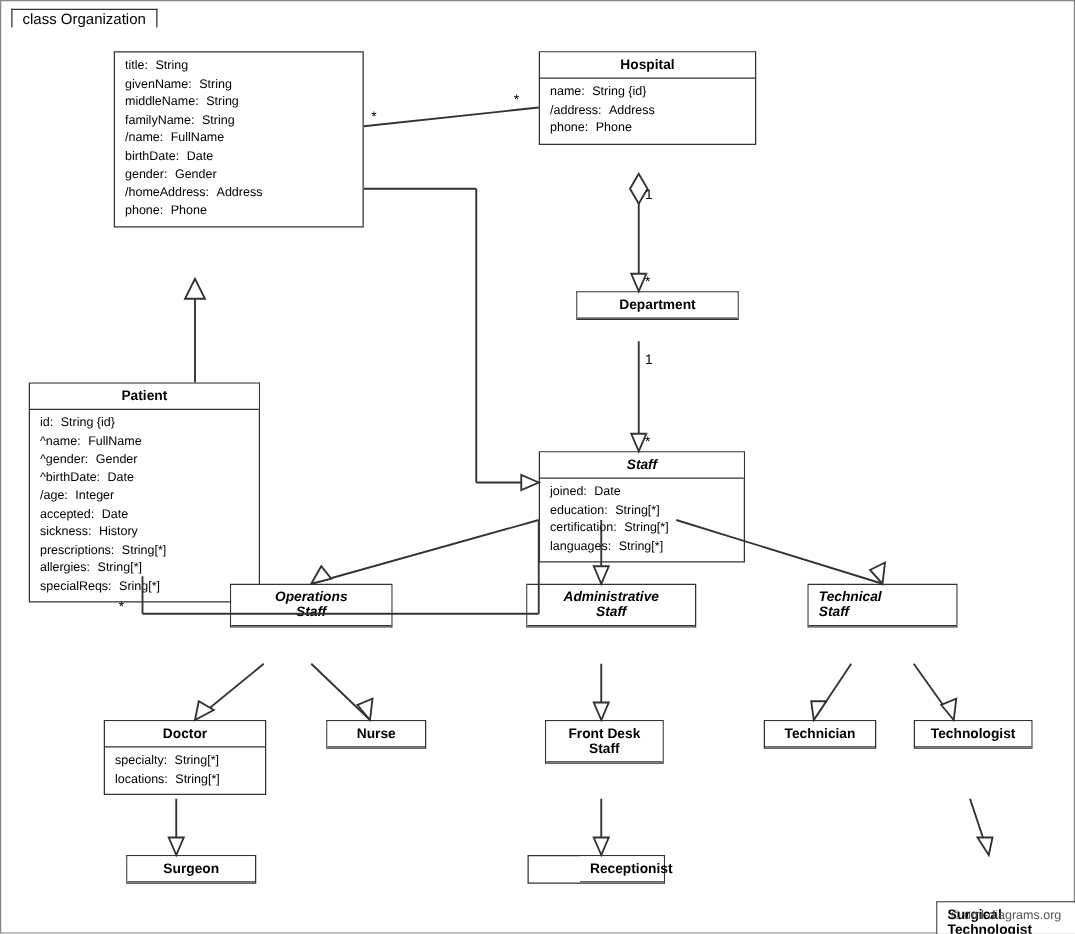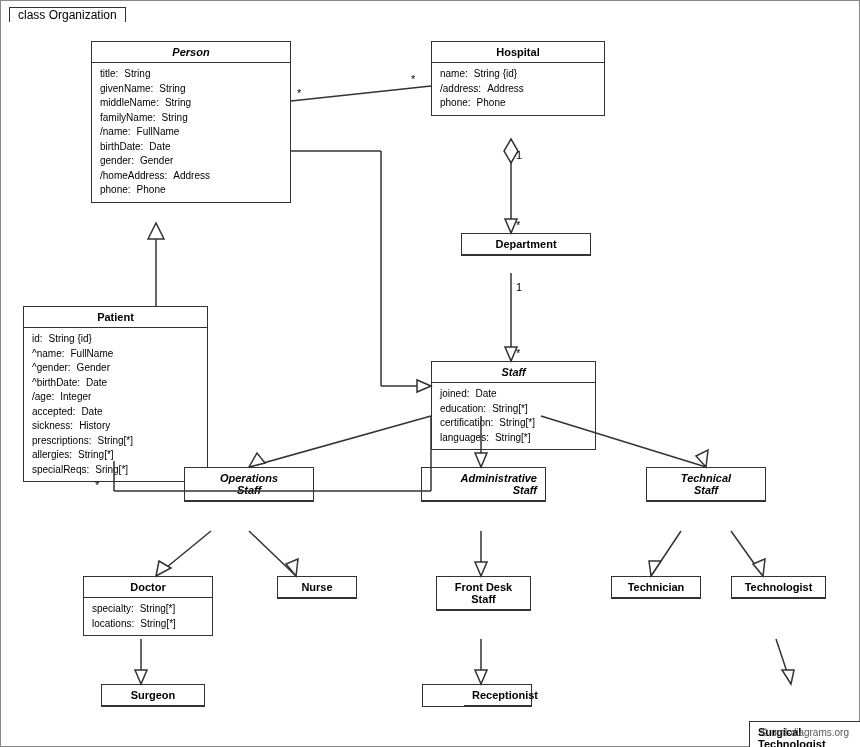--- a/index.html
+++ b/index.html
@@ -144,21 +144,20 @@
     <line x1="775" y1="638" x2="790" y2="683" stroke="#333" stroke-width="1.5"></line>
     <polygon points="790,683 781,669 793,669" fill="white" stroke="#333" stroke-width="1.5"></polygon>
 
     <line x1="113" y1="460" x2="113" y2="490" stroke="#333" stroke-width="1.5"></line>
     <line x1="113" y1="490" x2="430" y2="490" stroke="#333" stroke-width="1.5"></line>
     <line x1="430" y1="490" x2="430" y2="415" stroke="#333" stroke-width="1.5"></line>
     <text x="94" y="488" font-size="11">*</text>
   </svg>
 
   <div class="uml-box" style="left:90px; top:40px; width:200px;">
-    <div class="box-title">Person</div>
     <div class="box-attrs">
       <div class="attr-row">
           <span class="attr-name">title:</span>
           <span class="attr-type">String</span>
         </div>
       <div class="attr-row">
           <span class="attr-name">givenName:</span>
           <span class="attr-type">String</span>
         </div>
       <div class="attr-row">
@@ -279,43 +278,43 @@
           <span class="attr-name">languages:</span>
           <span class="attr-type">String[*]</span>
         </div>
     </div>
   </div>
 
   <div class="uml-box" style="left:183px; top:466px; width:130px; text-align:center;">
     <div class="box-title">Operations<br>Staff</div>
   </div>
 
-  <div class="uml-box" style="left:420px; top:466px; width:125px; text-align:right;">
+  <div class="uml-box" style="left:420px; top:466px; width:136px; text-align:center;">
     <div class="box-title">Administrative<br>Staff</div>
   </div>
 
-  <div class="uml-box" style="left:645px; top:466px; width:120px; text-align:center;">
+  <div class="uml-box" style="left:645px; top:466px; width:120px; text-align:left;">
     <div class="box-title">Technical<br>Staff</div>
   </div>
 
   <div class="uml-box" style="left:82px; top:575px; width:130px;">
     <div class="box-title no-italic">Doctor</div>
     <div class="box-attrs">
       <div class="attr-row">
           <span class="attr-name">specialty:</span>
           <span class="attr-type">String[*]</span>
         </div>
       <div class="attr-row">
           <span class="attr-name">locations:</span>
           <span class="attr-type">String[*]</span>
         </div>
     </div>
   </div>
 
-  <div class="uml-box" style="left:276px; top:575px; width:80px; text-align:center;">
+  <div class="uml-box" style="left:260px; top:575px; width:80px; text-align:center;">
     <div class="box-title no-italic">Nurse</div>
   </div>
 
   <div class="uml-box" style="left:435px; top:575px; width:95px; text-align:center;">
     <div class="box-title no-italic">Front Desk<br>Staff</div>
   </div>
 
   <div class="uml-box" style="left:610px; top:575px; width:90px; text-align:center;">
     <div class="box-title no-italic">Technician</div>
   </div>

